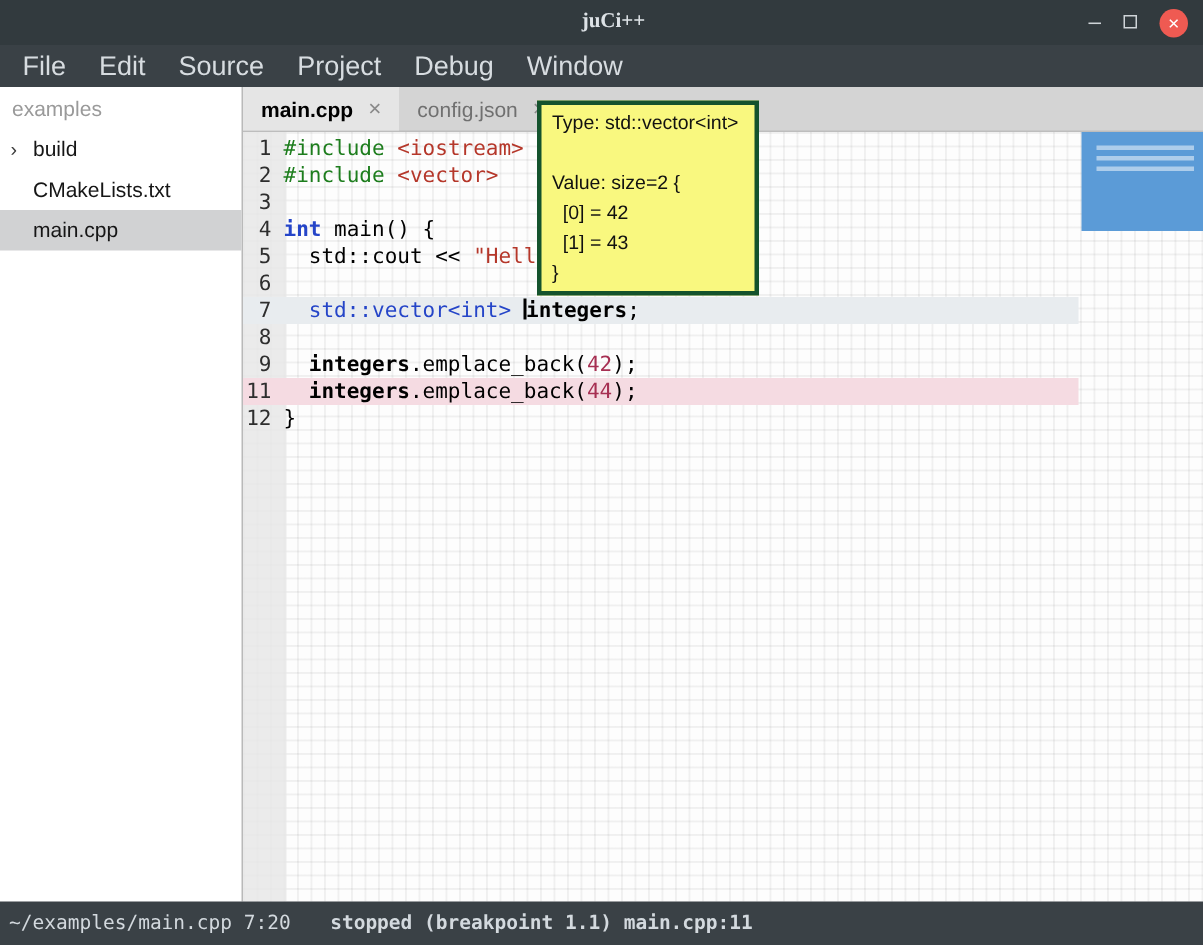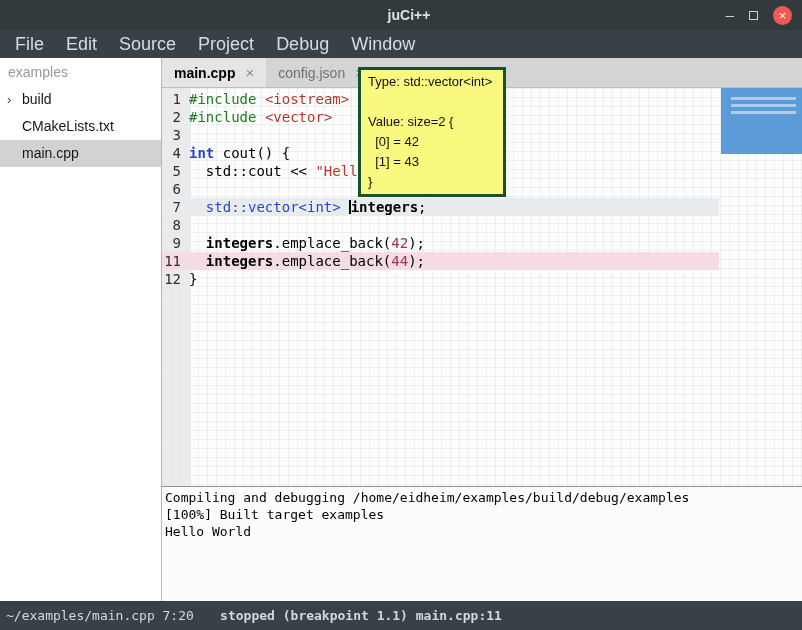--- a/index.html
+++ b/index.html
@@ -1,21 +1,21 @@
 <!DOCTYPE html>
 <html><head>
 <meta charset="utf-8">
 <style>
   * { margin:0; padding:0; box-sizing:border-box; }
   body { font-family:"Liberation Sans", sans-serif; }
   .app { position:relative; width:802px; height:630px; overflow:hidden; background:#fff; }
 
   
   .titlebar { height:30px; background:#323a3e; position:relative; display:flex; align-items:center; }
-  .title { position:absolute; left:16px; right:0; text-align:center; color:#dde2e6; font-size:14px; font-weight:bold; }
+  .title { position:absolute; left:16px; right:0; text-align:center; color:#dde2e6; font-size:14px; font-weight:bold;font-family:Liberation Serif, serif; }
   .win-controls { position:absolute; right:10px; top:0; height:30px; display:flex; align-items:center; gap:15px; }
   .wc { cursor:default; }
   .wc.min { color:#cfd4d8; font-size:15px; line-height:10px; }
   .maxbox { display:inline-block; width:9px; height:9px; border:1.5px solid #cfd4d8; }
   .wc.close { width:19px; height:19px; border-radius:50%; background:#ef5a52; color:#fff; display:flex; align-items:center; justify-content:center; font-size:13px; }
 
   
   .menubar { height:28px; background:#3a4146; display:flex; align-items:center; padding-left:4px; color:#d7dce0; font-size:18px; }
   .menu-item { padding:0 11px; height:28px; line-height:28px; }
 
@@ -131,21 +131,21 @@
             <div class="line">
               <span class="gutter">2</span>
               <span class="code"><span class="seg-pp">#include</span><span class="seg-d"> </span><span class="seg-inc">&lt;vector&gt;</span></span>
             </div>
             <div class="line">
               <span class="gutter">3</span>
               <span class="code"></span>
             </div>
             <div class="line">
               <span class="gutter">4</span>
-              <span class="code"><span class="seg-kw">int</span><span class="seg-d"> cout() {</span></span>
+              <span class="code"><span class="seg-kw">int</span><span class="seg-d"> main() {</span></span>
             </div>
             <div class="line">
               <span class="gutter">5</span>
               <span class="code"><span class="seg-d">  std::cout &lt;&lt; </span><span class="seg-str">"Hello World\n"</span><span class="seg-d">;</span></span>
             </div>
             <div class="line">
               <span class="gutter">6</span>
               <span class="code"></span>
             </div>
             <div class="line hl-current">
@@ -171,23 +171,20 @@
           </div>
         <div class="overview">
           <div class="ov-block">
             <div class="ov-line l1"></div>
             <div class="ov-line l2"></div>
             <div class="ov-line l3"></div>
           </div>
         </div>
       </div>
 
-      <div class="output" id="output">Compiling and debugging /home/eidheim/examples/build/debug/examples
-[100%] Built target examples
-Hello World</div>
     </div>
   </div>
 
   <div class="statusbar">
     <span>~/examples/main.cpp 7:20</span>
     <span class="status-center">stopped (breakpoint 1.1) main.cpp:11</span>
   </div>
 
   <div class="tooltip" id="tooltip"><div class="tip-line">Type: std::vector&lt;int&gt;</div><div class="tip-line">&nbsp;</div><div class="tip-line">Value: size=2 {</div><div class="tip-line">  [0] = 42</div><div class="tip-line">  [1] = 43</div><div class="tip-line">}</div></div>
 

